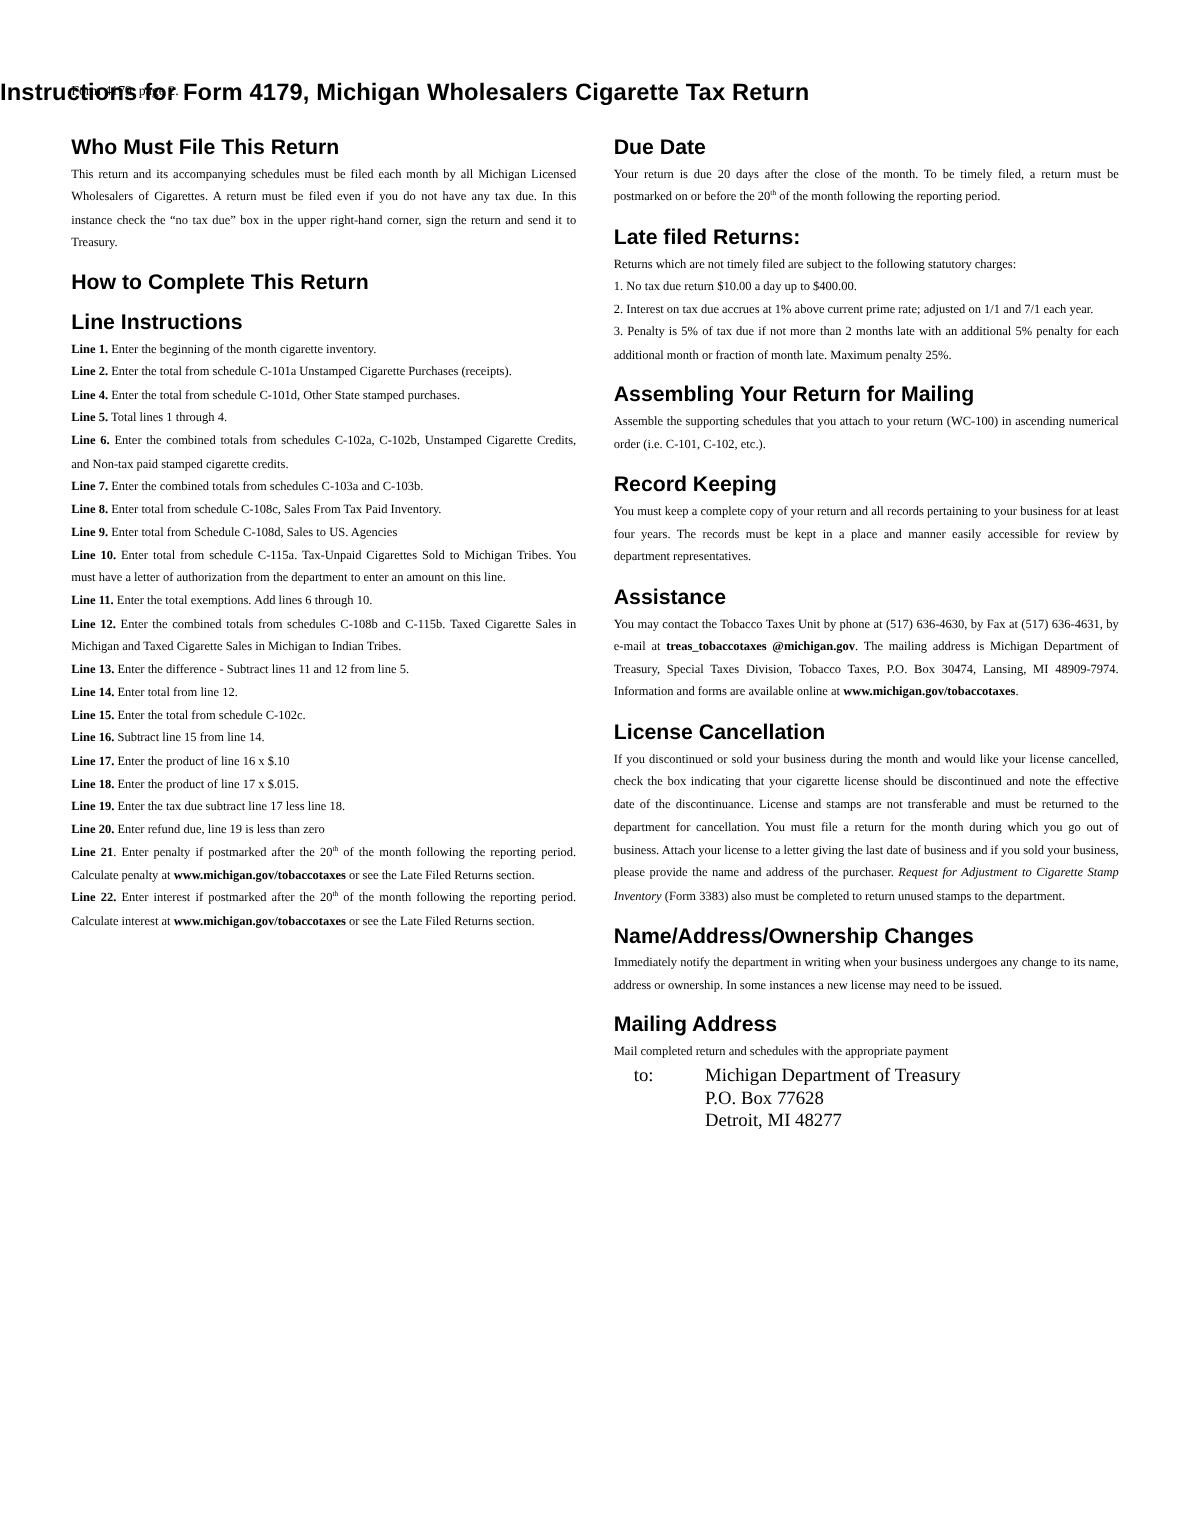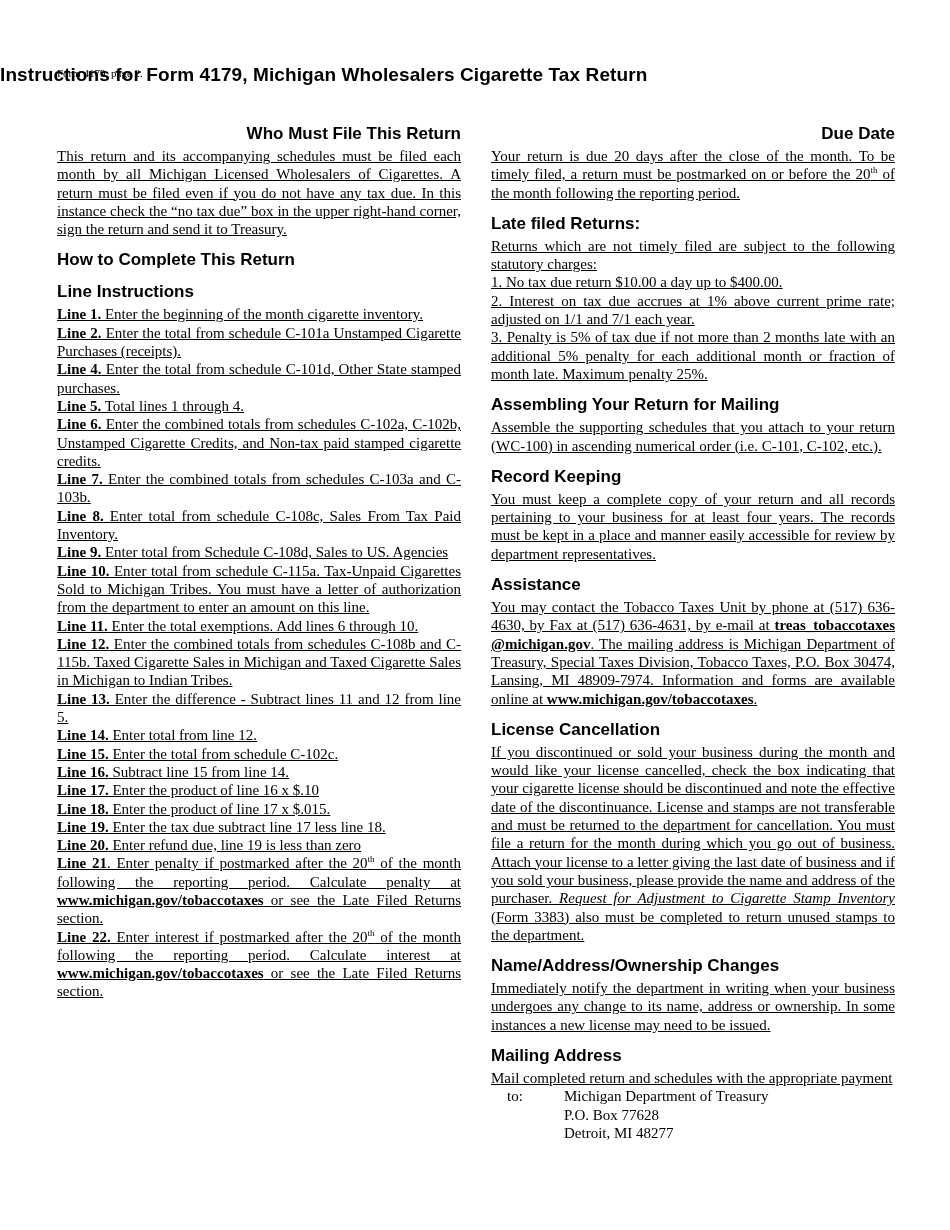--- a/index.html
+++ b/index.html
@@ -28,25 +28,24 @@
     width: 838px;
     display: flex; gap: 30px;
   }
   .col { width: 404px; }
   h2 {
     font-family: "Liberation Sans", sans-serif;
     font-weight: bold; font-size: 17px;
     line-height: 21px;
     margin: 11px 0 3px 0;
   }
-  .col > section:first-child h2 { margin-top: 16px; text-align: right; }
+  .col > section:first-child h2 { margin-top: 0; }
   p {
-    font-size: 15px; line-height: 18.3px;
+    font-size: 10px; line-height: 18.3px;
     text-align: justify;
-    text-decoration: underline;
   }
   .b { font-weight: bold; }
   .i { font-style: italic; }
   sup { font-size: 0.6em; line-height: 0; vertical-align: super; }
   .addr-row { display: flex; font-size: 15px; line-height: 18.3px; }
   .addr-to { width: 57px; flex: 0 0 57px; margin-left: 16px; }
   .addr-lines div { font-size: 15px; line-height: 18.3px; }
 </style>
 </head>
 <body>

